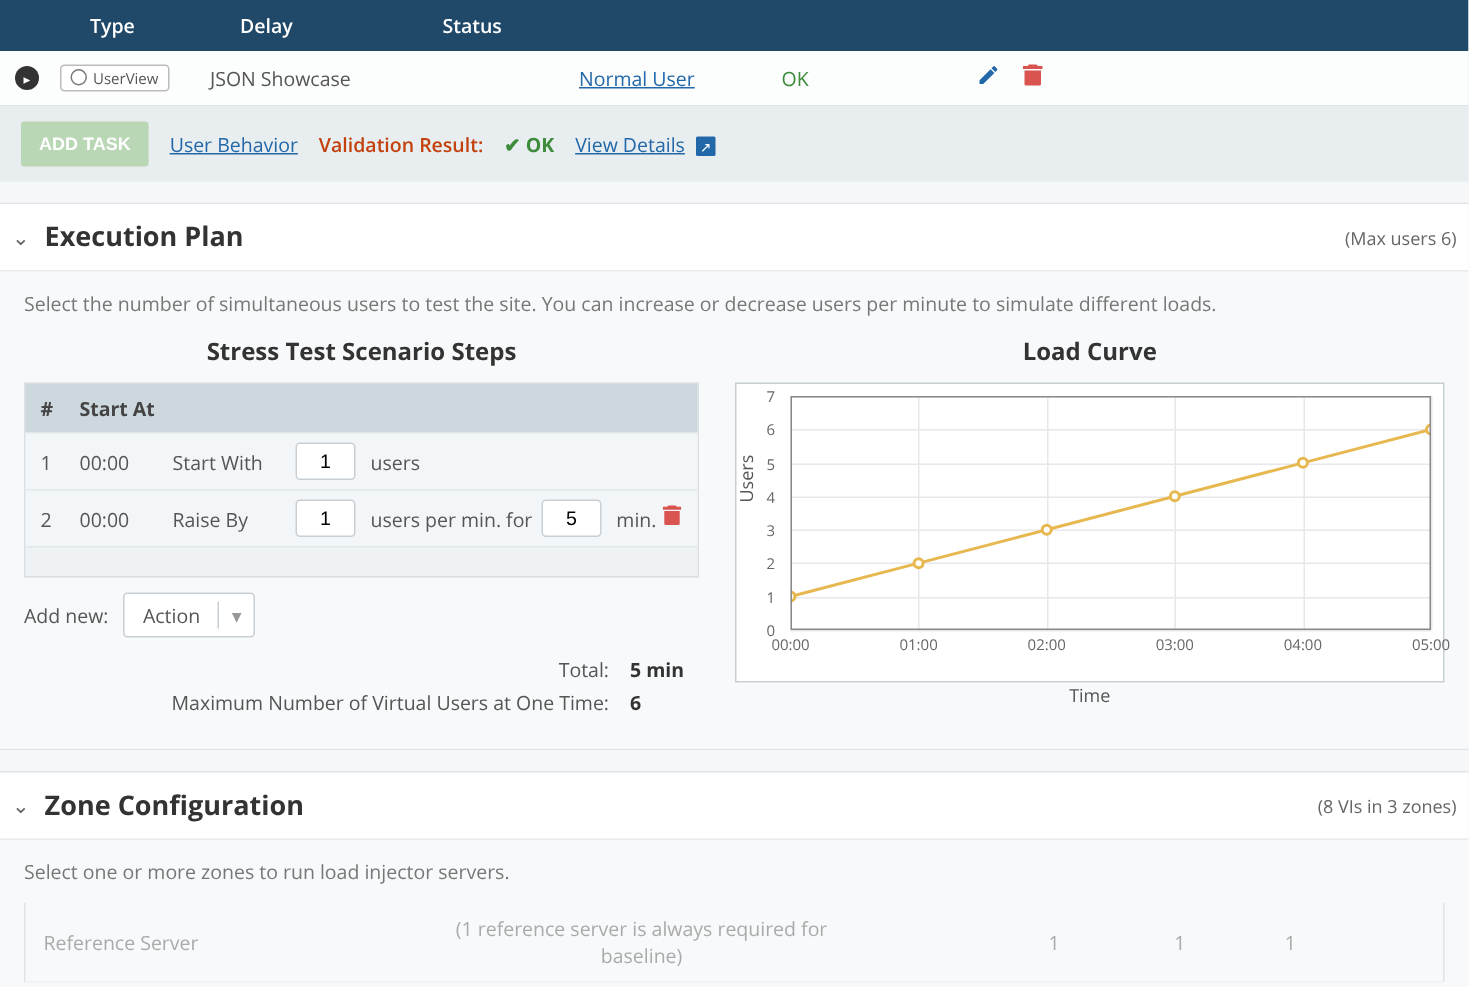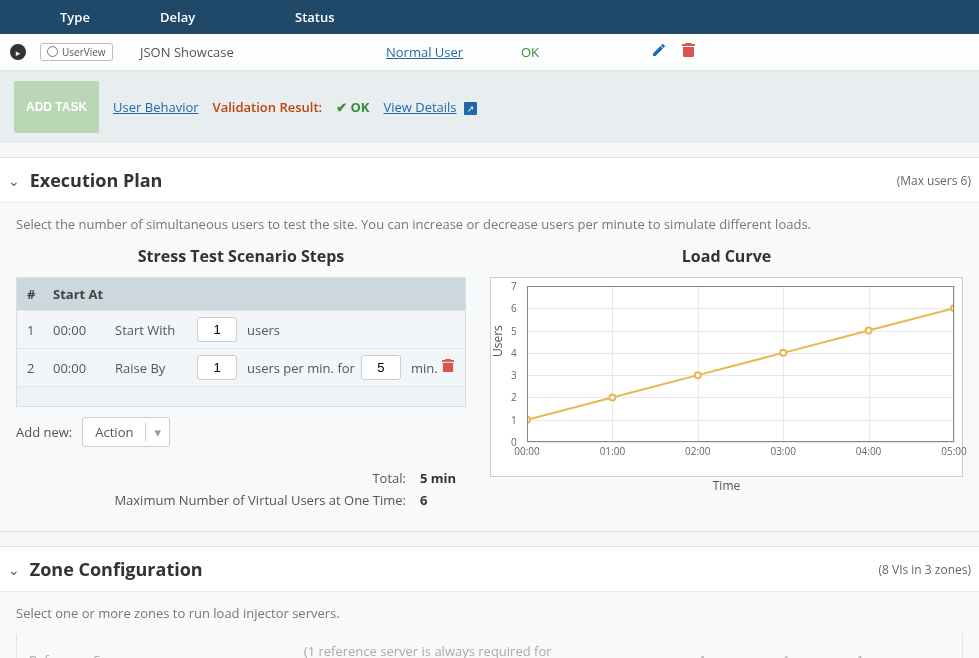--- a/index.html
+++ b/index.html
@@ -17,21 +17,21 @@
 .userview-badge .uicon { width: 11px; height: 11px; border: 1px solid #777; border-radius: 50%; margin-right: 4px; display: inline-block; }
 .td-type { width: 100px; }
 .td-name { width: 246px; color: #555; }
 .td-delay { width: 135px; }
 .td-status { width: 130px; color: #3c8c3c; }
 .link-u { color: #2268a8; text-decoration: underline; cursor: pointer; }
 .task-actions { display: flex; gap: 14px; }
 .icon-pencil { color: #2268a8; cursor: pointer; }
 .icon-trash { color: #d9534f; cursor: pointer; }
 .toolbar { display: flex; align-items: center; gap: 14px; padding: 10px 14px; background: #e8edf0; }
-.btn-add { background: #b9d6b5; color: #fff; border: none; padding: 19px 12px; font-weight: 700; font-size: 12px; border-radius: 2px; cursor: pointer; }
+.btn-add { background: #b9d6b5; color: #fff; border: none; padding: 8px 12px; font-weight: 700; font-size: 12px; border-radius: 2px; cursor: pointer; }
 .validation-label { color: #c2410c; font-weight: 600; }
 .ok-green { color: #3c8c3c; font-weight: 700; }
 .check-icon { color: #3c8c3c; font-weight: 700; }
 .ext-icon { display: inline-block; width: 13px; height: 13px; background: #2268a8; color: #fff; font-size: 9px; text-align: center; line-height: 13px; border-radius: 1px; margin-left: 4px; }
 
 .section { background: #fff; border-top: 1px solid #e0e4e7; border-bottom: 1px solid #e0e4e7; margin-top: 14px; }
 .section-header { display: flex; align-items: center; padding: 10px 8px; }
 .chev { color: #666; margin-right: 10px; cursor: pointer; font-size: 14px; }
 .section-title { font-weight: 700; font-size: 18px; color: #333; flex: 1; }
 .section-meta { color: #666; font-size: 12px; }
@@ -52,21 +52,21 @@
 .sr-time { width: 62px; }
 .sr-label { width: 76px; }
 .num-input { width: 40px; border: 1px solid #c8cfd4; border-radius: 3px; padding: 4px 6px; text-align: center; font-size: 13px; margin: 0 6px; }
 .sr-unit { margin-left: 4px; }
 .row-trash { margin-left: auto; }
 .blank-row { height: 20px; background: #eef2f4; border-top: 1px solid #e2e7ea; }
 .addnew-row { display: flex; align-items: center; gap: 10px; padding: 10px 0 6px; color: #555; }
 .action-select { display: flex; align-items: center; border: 1px solid #c8cfd4; border-radius: 3px; background: #fff; height: 30px; }
 .action-select .sel-text { padding: 0 12px; }
 .action-select .sel-caret { border-left: 1px solid #c8cfd4; padding: 0 8px; color: #999; }
-.totals { text-align: right; margin-top: 16px; font-size: 13px; color: #555; }
+.totals { text-align: right; margin-top: 6px; font-size: 13px; color: #555; }
 .totals .trow { display: flex; justify-content: flex-end; gap: 14px; margin-bottom: 4px; }
 .totals .tval { font-weight: 700; color: #333; width: 46px; text-align: left; }
 
 .chart-box { position: relative; height: 200px; border: 1px solid #c8cfd4; background: #fff; padding: 8px 8px 34px 36px; }
 .ylabel { position: absolute; left: -2px; top: 50%; transform: rotate(-90deg) translateX(20px); transform-origin: left top; font-size: 12px; color: #555; }
 .xlabel { position: absolute; bottom: -18px; left: 50%; transform: translateX(-50%); font-size: 12px; color: #555; }
 .plot { position: relative; width: 100%; height: 100%; }
 .gridline-h { position: absolute; left: 0; right: 0; border-top: 1px solid #e8e8ec; }
 .gridline-v { position: absolute; top: 0; bottom: 0; border-left: 1px solid #e8e8ec; }
 .ytick { position: absolute; left: -16px; font-size: 10px; color: #666; transform: translateY(-50%); }

